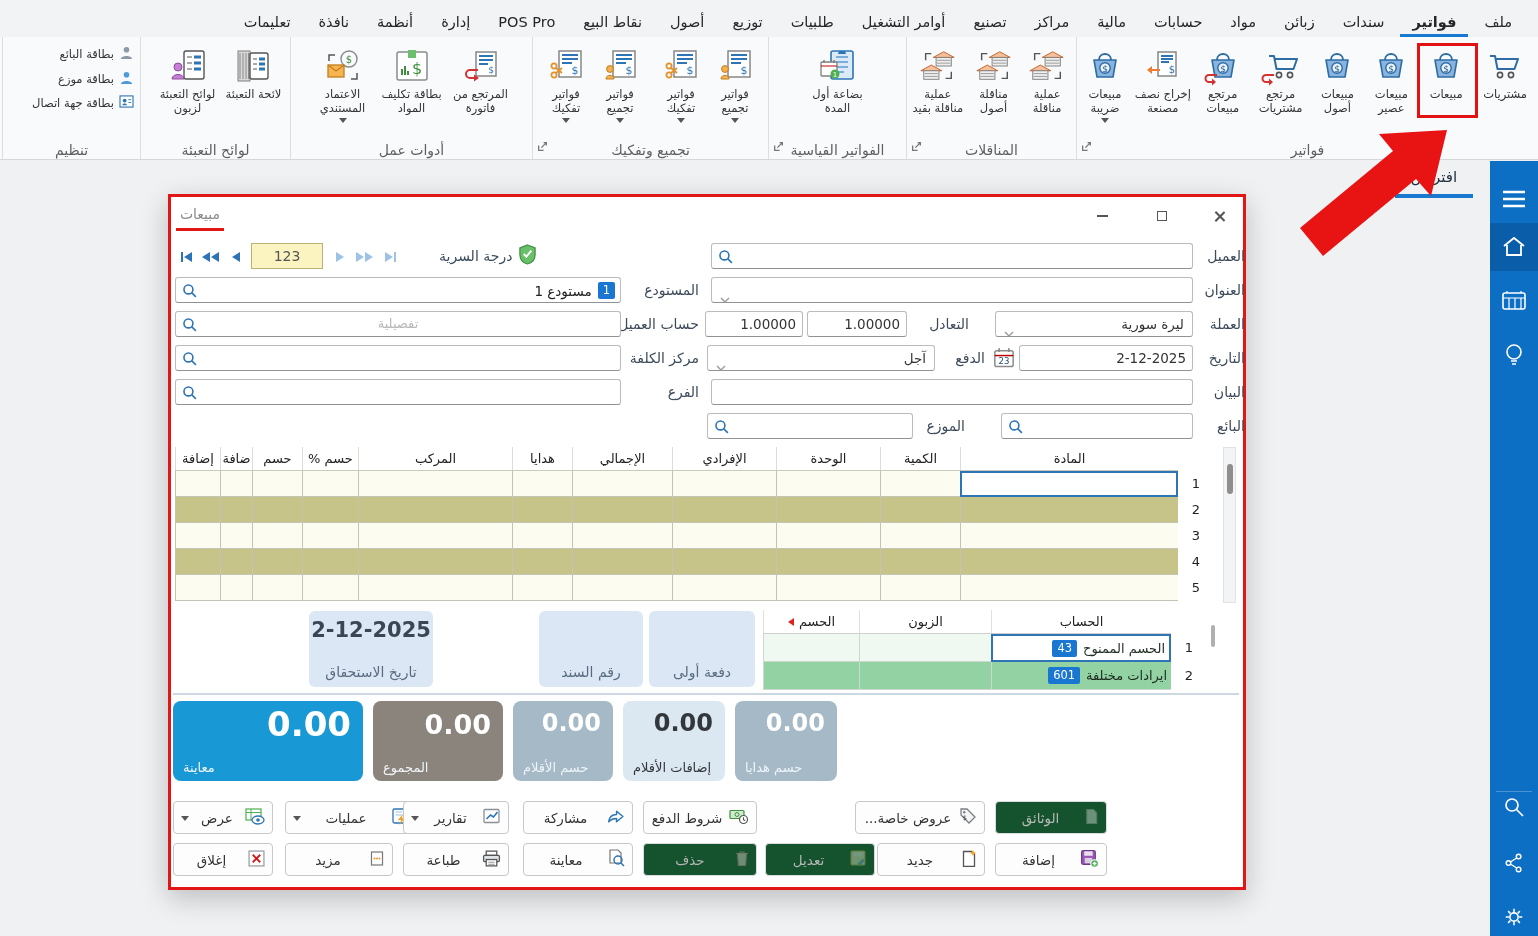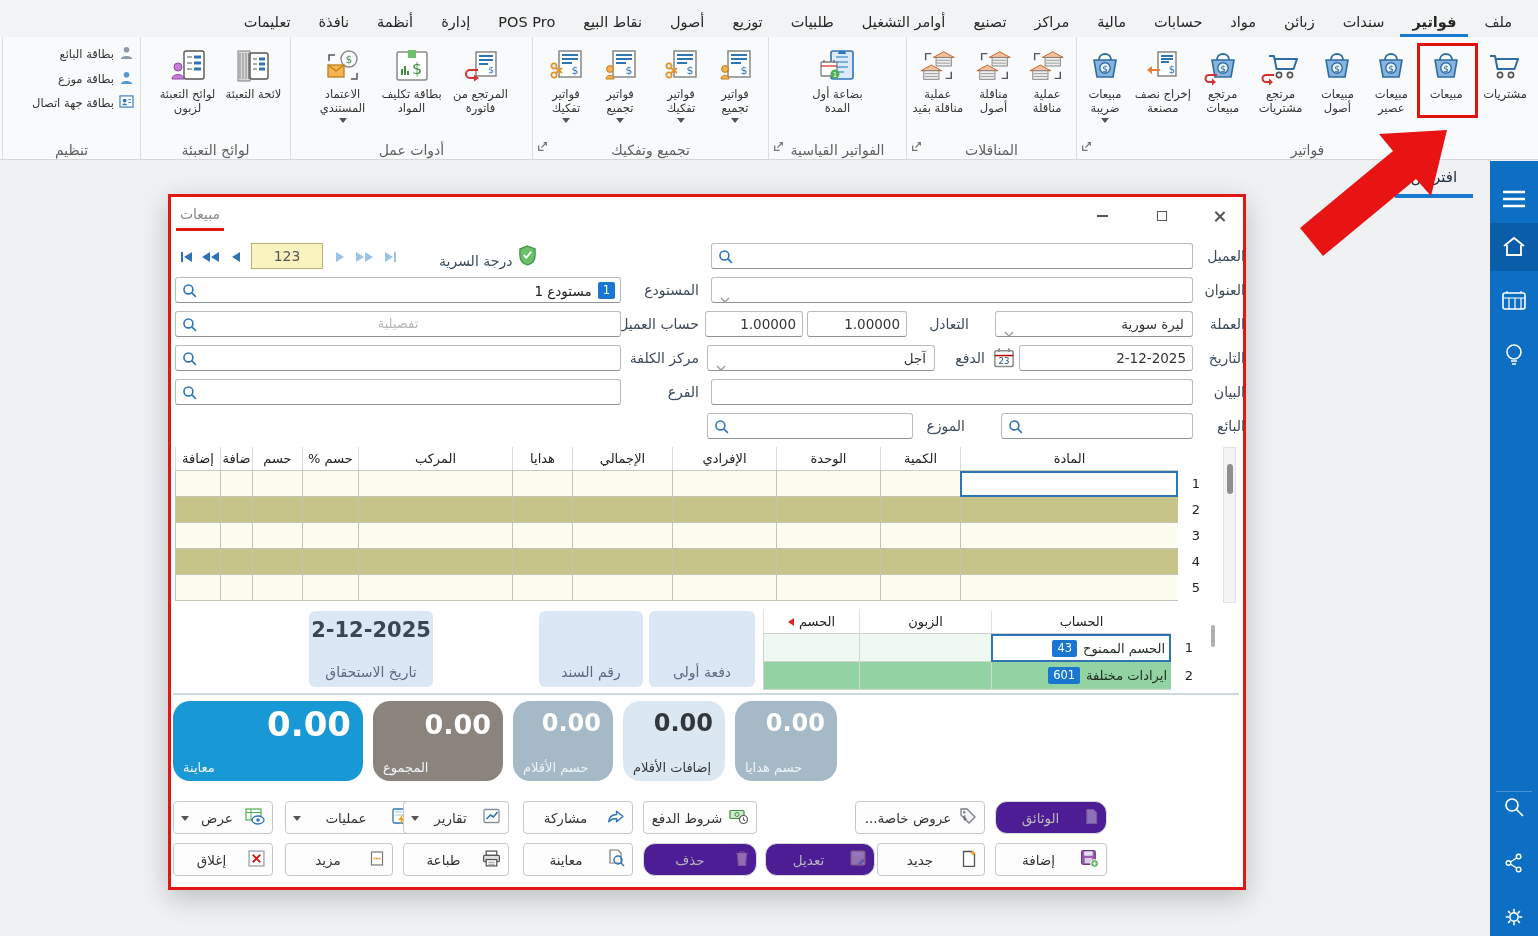--- a/index.html
+++ b/index.html
@@ -39,21 +39,21 @@
 .maxsq{width:10px;height:10px;border:1.5px solid #555;}
 .xw{position:relative;width:12px;height:12px;}
 .xw i{position:absolute;left:5px;top:0;width:1.8px;height:13px;background:#555;}
 .xw i:first-child{transform:rotate(45deg);} .xw i:last-child{transform:rotate(-45deg);}
 
 .nb{position:absolute;top:48px;height:24px;width:22px;display:flex;align-items:center;justify-content:center;gap:1px;direction:ltr;}
 .tl{width:0;height:0;border-top:5px solid transparent;border-bottom:5px solid transparent;border-right:8px solid #2e74b5;}
 .tr{width:0;height:0;border-top:5px solid transparent;border-bottom:5px solid transparent;border-left:8px solid #9cc3e5;}
 .barb{width:2px;height:10px;background:#2e74b5;} .barl{width:2px;height:10px;background:#9cc3e5;}
 .nnum{position:absolute;left:80px;top:46px;width:72px;height:26px;background:#fbf4c0;border:1px solid #b9b276;text-align:center;font-size:14px;color:#555;direction:ltr;}
-.privacy{position:absolute;left:268px;top:46px;height:26px;display:flex;align-items:flex-end;gap:6px;font-size:14px;color:#394a5a;}
+.privacy{position:absolute;left:268px;top:46px;height:26px;display:flex;align-items:center;gap:6px;font-size:14px;color:#394a5a;}
 
 .fld{position:absolute;height:26px;background:#fff;border:1px solid #b9bcbf;border-bottom-color:#8f9396;border-radius:3px;}
 .mag{position:absolute;left:5px;top:4px;}
 .chev{position:absolute;left:8px;top:10px;}
 .fval{position:absolute;right:8px;top:0;line-height:24px;font-size:13.5px;color:#333;white-space:nowrap;}
 .fnum{position:absolute;right:6px;top:0;line-height:24px;font-size:13.5px;color:#333;direction:ltr;}
 .fph{position:absolute;left:0;right:0;top:0;line-height:24px;font-size:13px;color:#b8b8b8;text-align:center;}
 .lbl{position:absolute;font-size:14px;color:#3c4a5a;line-height:26px;text-align:right;white-space:nowrap;}
 .badge{background:#1977d2;color:#fff;font-size:11.5px;line-height:17px;padding:0 5px;border-radius:2px;direction:ltr;}
 .whv{display:flex;align-items:center;gap:6px;position:absolute;right:5px;top:4px;font-size:13.5px;color:#222;}
@@ -82,30 +82,30 @@
 .redtri{width:0;height:0;border-top:4px solid transparent;border-bottom:4px solid transparent;border-right:6px solid #d22;}
 .agut{position:absolute;left:1002px;top:437px;width:32px;}
 .agut b{display:block;height:28px;line-height:28px;text-align:center;font-size:13px;color:#222;font-weight:normal;}
 .athumb{position:absolute;left:1040px;top:428px;width:4px;height:22px;background:#b0b0b0;border-radius:2px;}
 .hr1{position:absolute;left:2px;top:496px;width:1066px;height:2px;background:#cdd8e2;}
 
 .ibox{position:absolute;top:414px;height:76px;background:#dbe7f4;border-radius:6px;}
 .ival{position:absolute;top:7px;left:0;right:0;text-align:center;font-size:21px;font-weight:bold;color:#3a4656;direction:ltr;}
 .ilab{position:absolute;bottom:7px;left:0;right:0;text-align:center;font-size:14px;color:#5a6b80;white-space:nowrap;}
 
-.tot{position:absolute;top:504px;height:80px;border-radius:17px;}
+.tot{position:absolute;top:504px;height:80px;border-radius:8px;}
 .tval{position:absolute;top:8px;right:12px;font-size:27px;font-weight:bold;color:#fff;direction:ltr;}
 .tlab{position:absolute;bottom:6px;left:10px;font-size:13px;color:#eef4f8;white-space:nowrap;}
 .tdark .tval,.tdark .tlab{color:#33373c;}
 .tfinal .tval{font-size:34px;top:3px;}
 
 .dbtn{position:absolute;height:33px;background:#fdfdfd;border:1px solid #c6c8ca;border-radius:4px;display:flex;align-items:center;padding:0 7px;gap:6px;font-size:13.5px;color:#333;}
 .dbtn .bl{flex:1;text-align:center;white-space:nowrap;}
 .dbtn .caret{margin-right:auto;}
-.dis{color:#b7b7b7;border-color:#dcdcdc;background:#4c1d95;border-radius:12px;}
+.dis{color:#b7b7b7;border-color:#dcdcdc;background:#14532d;}
 .dis svg{opacity:.4;}
 </style>
 </head>
 <body>
 
 <div id="app">
 
   <div class="menubar">
     <div class="mtab">ملف</div>
     <div class="mtab active">فواتير</div>

